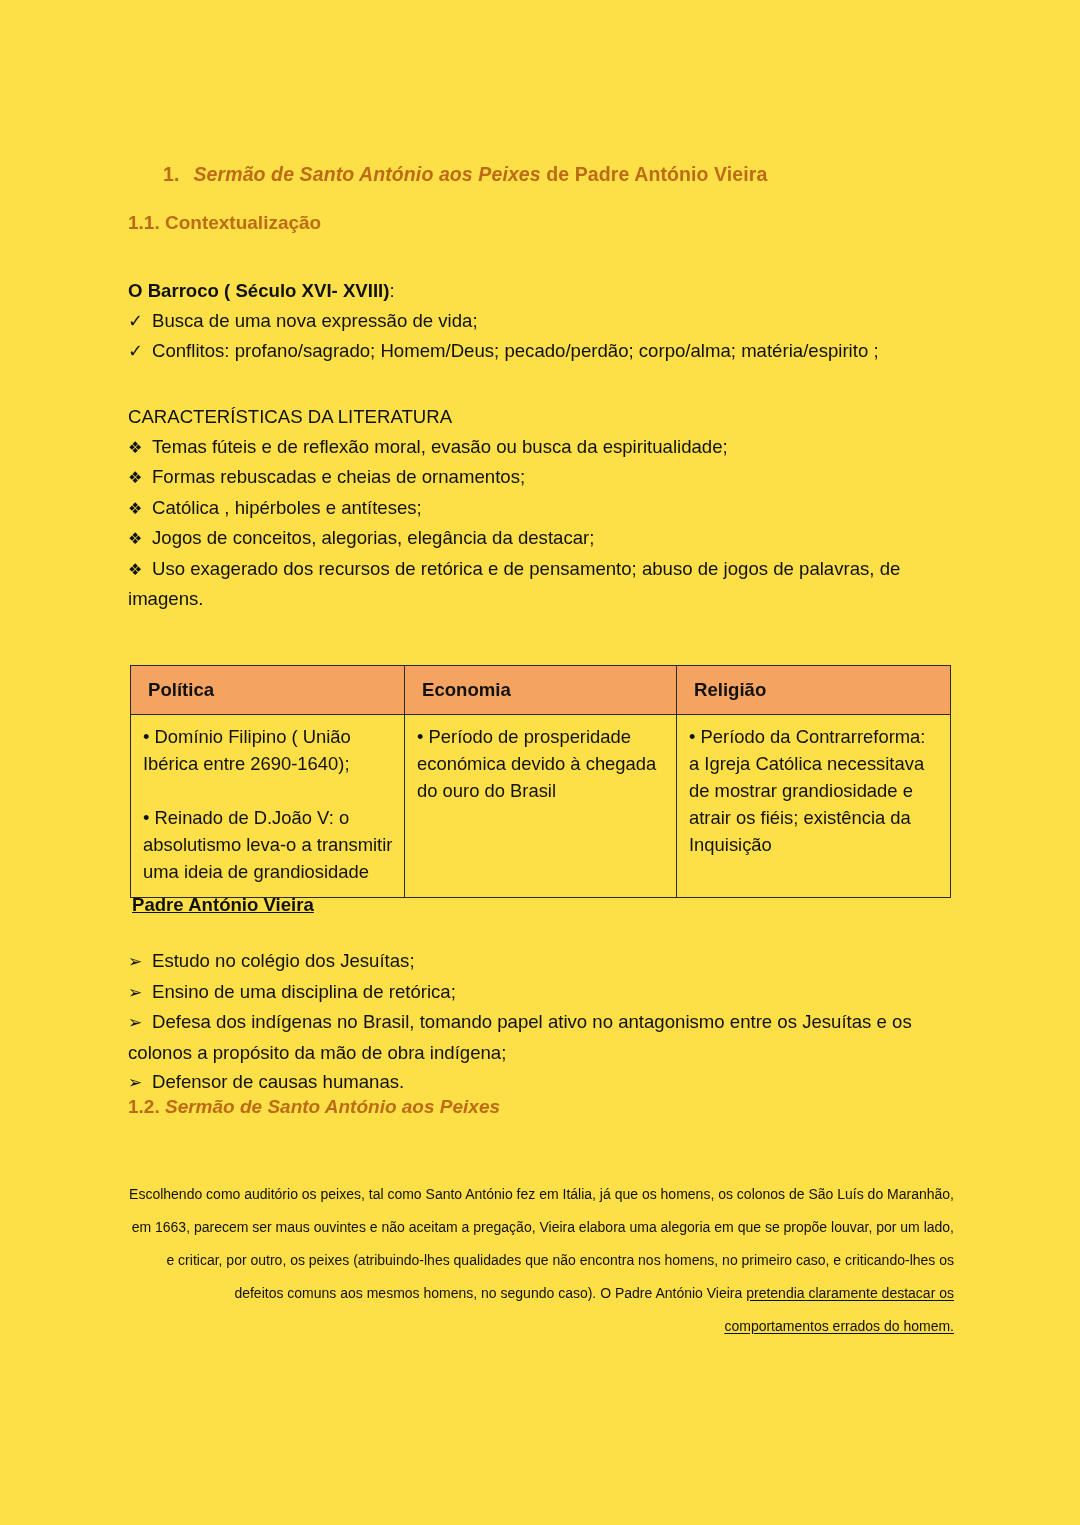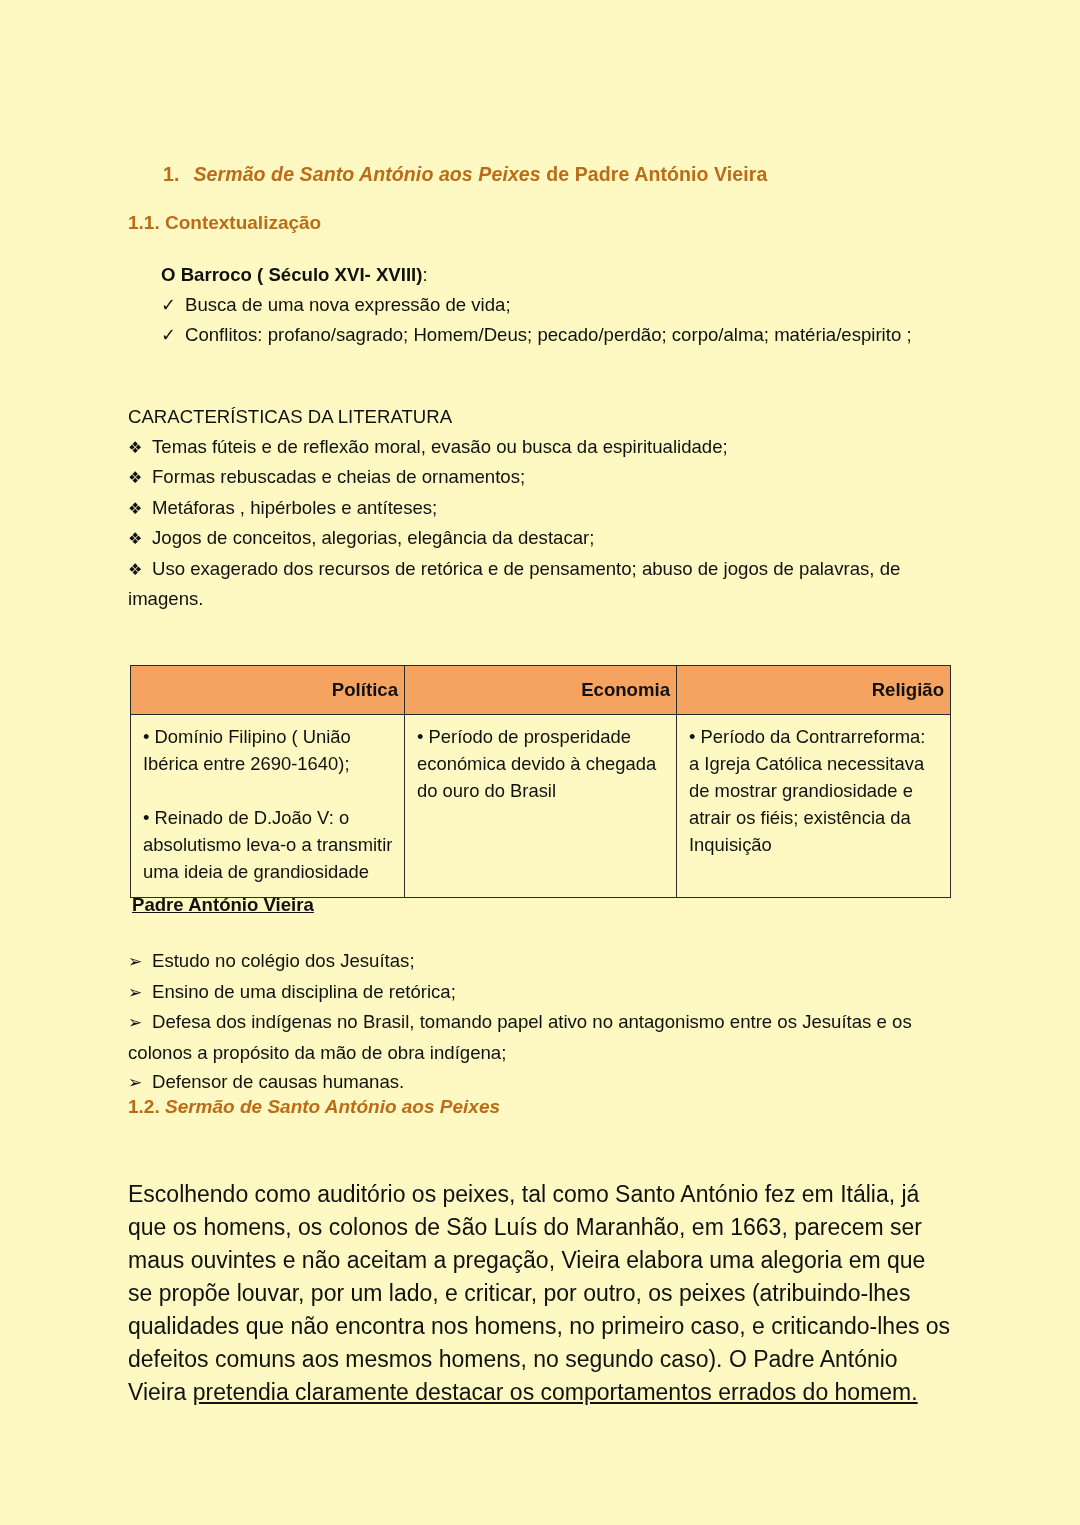--- a/index.html
+++ b/index.html
@@ -14,21 +14,21 @@
     color: #000000;
     -webkit-font-smoothing: antialiased;
   }
 
   .page {
     position: relative;
     width: 1080px;
     height: 1525px;
     box-sizing: border-box;
     padding: 0 128px 0 128px;
-    background: #fef9c3;
+    background: #fde047;
   }
 
   
   .doc-title {
     margin: 0;
     padding: 0;
     position: absolute;
     left: 163px;
     top: 163px;
     font-size: 19.5px;
@@ -99,72 +99,72 @@
   }
   table.facts th, table.facts td {
     border: 1.4px solid #2b2b2b;
     vertical-align: top;
     font-size: 18.4px;
     line-height: 27px;
     color: #111111;
   }
   table.facts th {
     background: #f4a460;
-    text-align: right;
-    font-weight: bold;
-    padding: 10px 6px 11px 2px;
+    text-align: left;
+    font-weight: bold;
+    padding: 10px 6px 11px 17px;
     font-size: 18.6px;
   }
   table.facts td {
     padding: 8px 10px 12px 12px;
   }
   table.facts col.c1 { width: 274px; }
   table.facts col.c2 { width: 272px; }
   table.facts col.c3 { width: 274px; }
   .cell-p { margin: 0 0 0 0; }
   .cell-p + .cell-p { margin-top: 27px; }
 
   
   .para {
     position: absolute;
     left: 128px;
     width: 826px;
-    font-size: 23px;
+    font-size: 14px;
     line-height: 33px;
     color: #111111;
-    text-align: left;
+    text-align: right;
   }
   .para u { text-decoration: underline; text-underline-offset: 2px; }
 </style>
 </head>
 <body>
 
 <div class="page">
 
   <div class="doc-title">
     <span class="num">1.</span><span class="ital">Sermão de Santo António aos Peixes</span><span class="plain"> de Padre António Vieira</span>
   </div>
 
   <div class="h2" style="top:212px;">
     <span>1.1. Contextualização</span>
   </div>
 
-  <div class="block" style="top:260px;margin-left:33px;">
+  <div class="block" style="top:276px;">
     <div class="lead"><span>O Barroco ( Século XVI- XVIII)</span><span class="normal">:</span></div>
 
     <div class="li"><span class="bullet check">✓</span><span class="txt">Busca de uma nova expressão de vida;</span></div>
     <div class="li"><span class="bullet check">✓</span><span class="txt">Conflitos: profano/sagrado; Homem/Deus; pecado/perdão; corpo/alma; matéria/espirito ;</span></div>
   </div>
 
   <div class="block wide" style="top:402px;">
     <div class="plainline">CARACTERÍSTICAS DA LITERATURA</div>
 
     <div class="li"><span class="bullet diamond">❖</span><span class="txt">Temas fúteis e de reflexão moral, evasão ou busca da espiritualidade;</span></div>
     <div class="li"><span class="bullet diamond">❖</span><span class="txt">Formas rebuscadas e cheias de ornamentos;</span></div>
-    <div class="li"><span class="bullet diamond">❖</span><span class="txt">Metáforas , hipérboles e antíteses;</span></div>
+    <div class="li"><span class="bullet diamond">❖</span><span class="txt">Católica , hipérboles e antíteses;</span></div>
     <div class="li"><span class="bullet diamond">❖</span><span class="txt">Jogos de conceitos, alegorias, elegância da destacar;</span></div>
     <div class="li"><span class="bullet diamond">❖</span><span class="txt">Uso exagerado dos recursos de retórica e de pensamento; abuso de jogos de palavras, de imagens.</span></div>
   </div>
 
   <div class="tbl-wrap">
     <table class="facts">
       <colgroup>
           <col class="c1">
           <col class="c2">
           <col class="c3">

